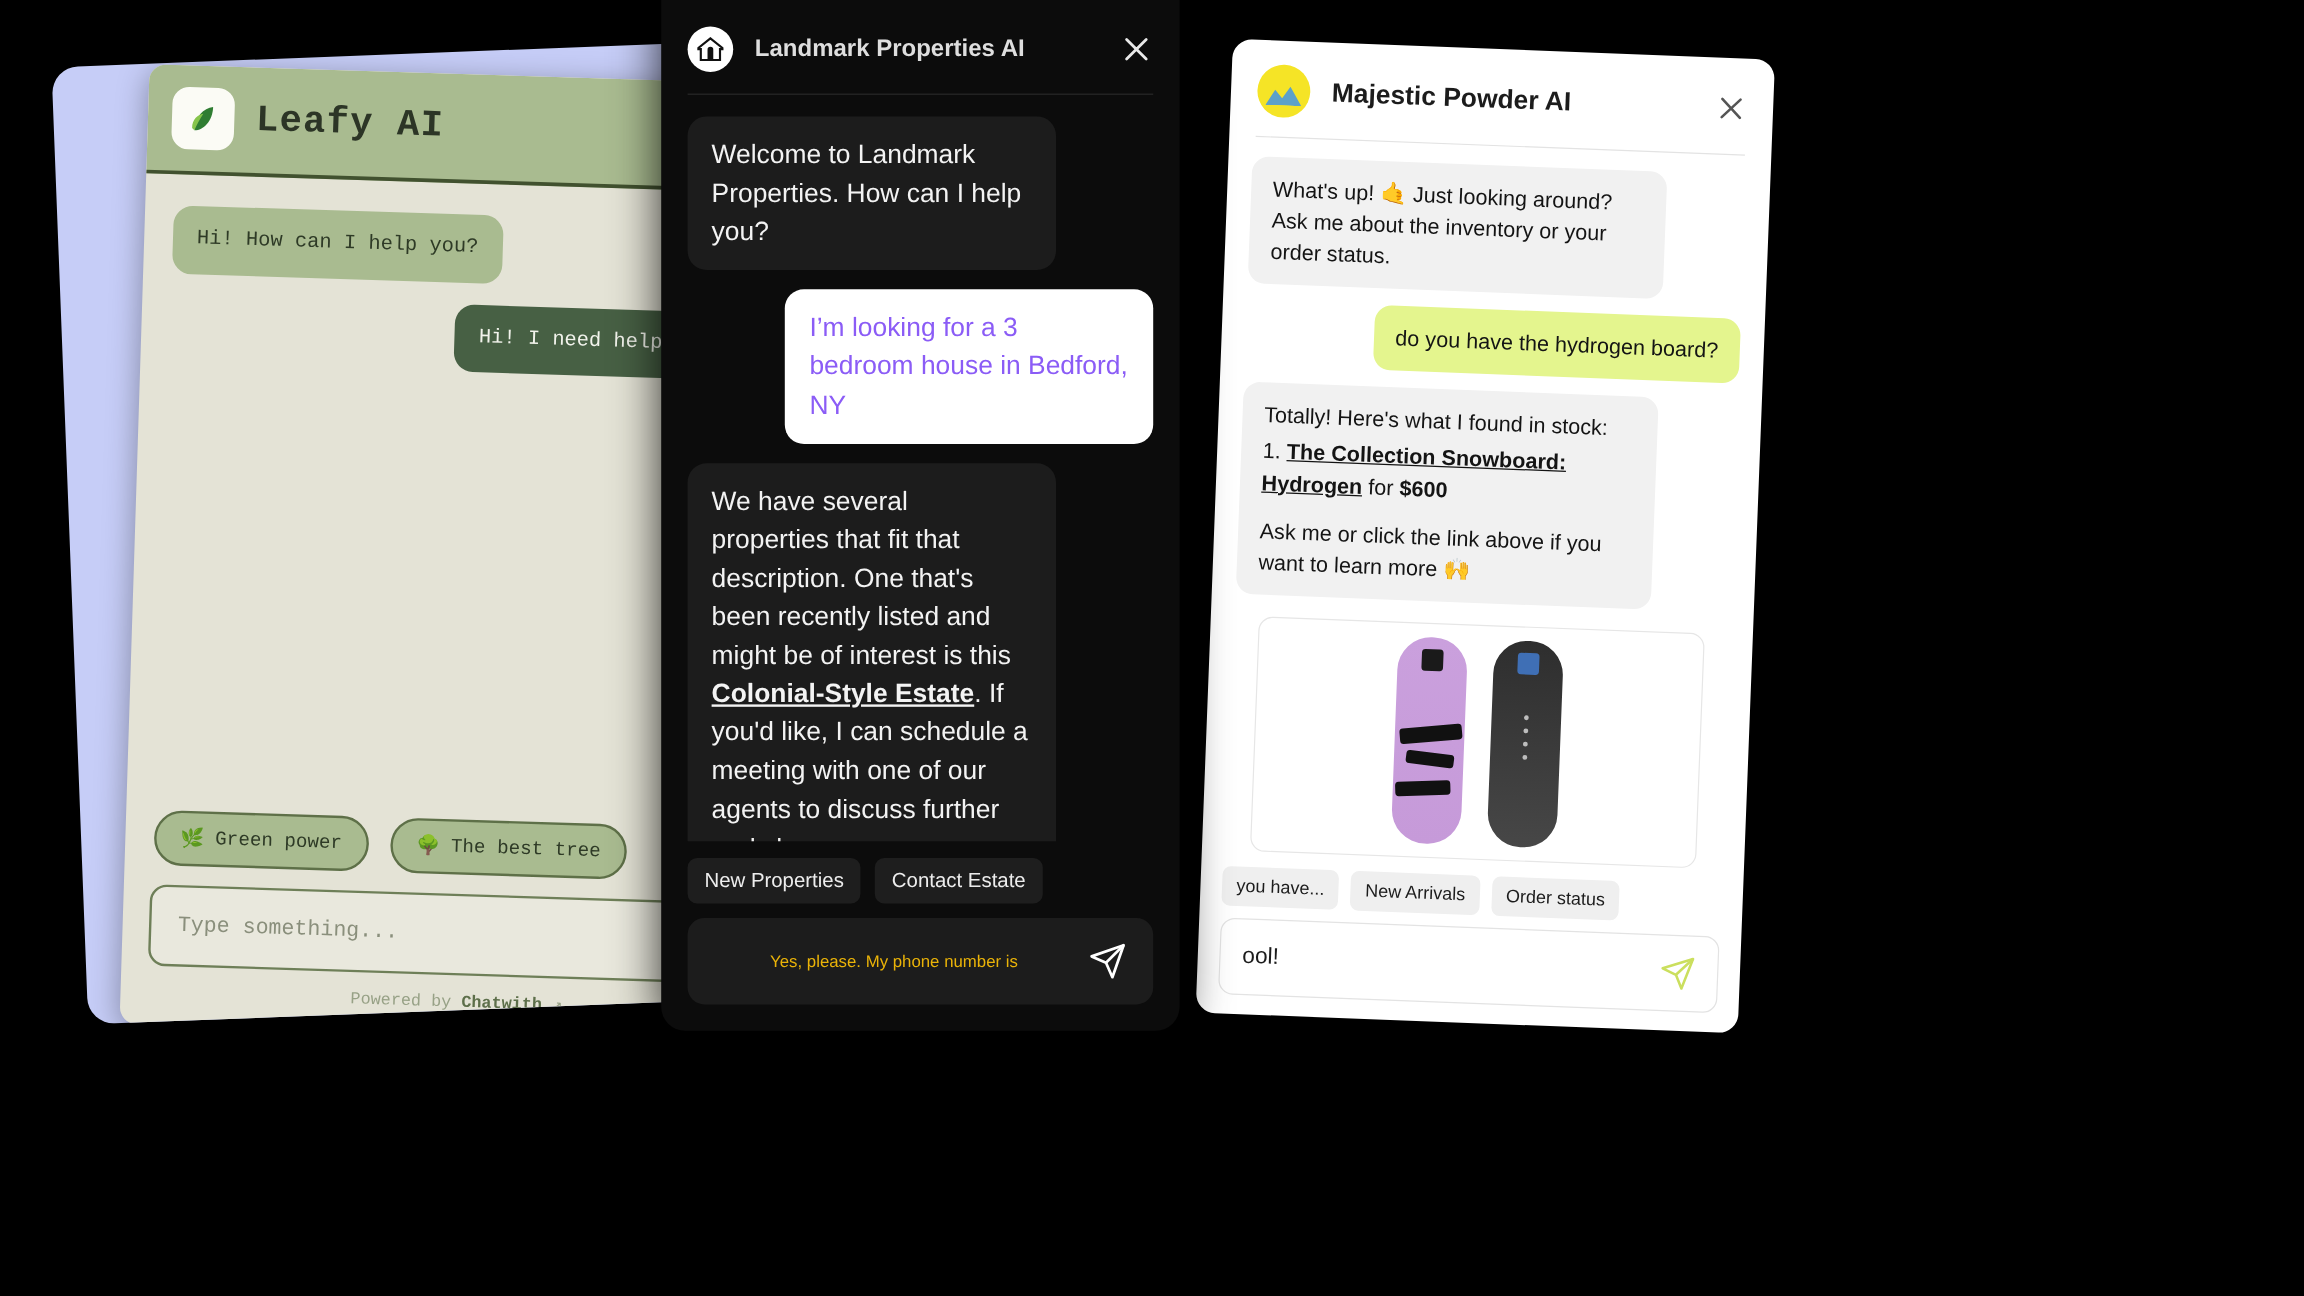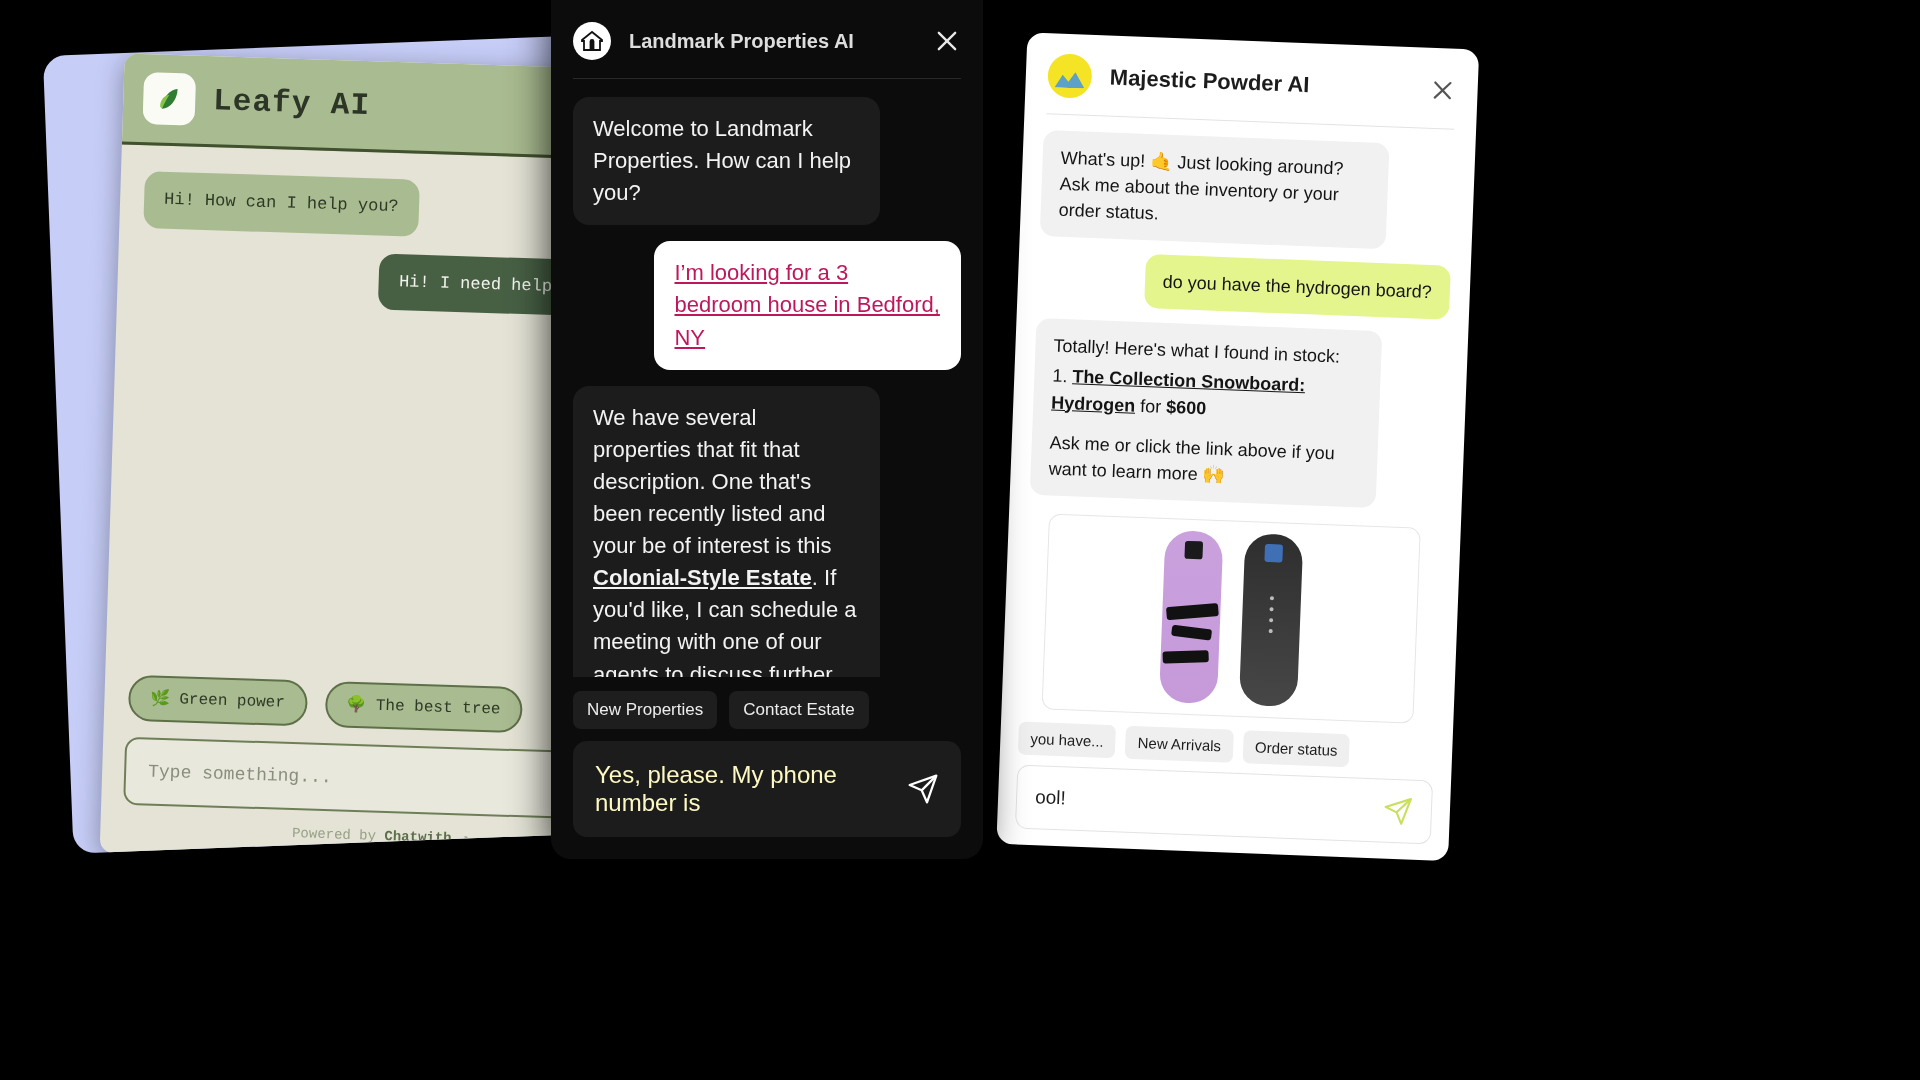--- a/index.html
+++ b/index.html
@@ -182,21 +182,21 @@
     overflow: hidden;
   }
   .lm-msg {
     max-width: 79%;
     padding: 16px 20px;
     font-size: 22px;
     line-height: 1.46;
     border-radius: 16px;
   }
   .lm-msg.bot { align-self: flex-start; background: #1c1c1c; color: #f3f3f3; }
-  .lm-msg.user { align-self: flex-end; background: #ffffff; color: #be185d; text-decoration: underline; }
+  .lm-msg.user { align-self: flex-end; background: #ffffff; color: #8b5cf6; }
   .lm-msg a { color: inherit; text-decoration: underline; font-weight: bold; }
   .lm-card {
     width: 328px;
     height: 172px;
     border-radius: 12px;
     overflow: hidden;
     background: linear-gradient(#6fb4e8 0%, #9fd0f0 46%, #4f7d3e 47%, #3d6a32 100%);
     position: relative;
     flex: 0 0 auto;
   }
@@ -230,21 +230,21 @@
     font-size: 17px; white-space: nowrap; cursor: pointer;
   }
   .lm-inputbar {
     margin: 0 22px 22px 22px;
     background: #1c1c1c;
     border-radius: 14px;
     padding: 20px 22px;
     display: flex; align-items: center; gap: 12px;
     flex: 0 0 auto;
   }
-  .lm-inputbar .val { flex: 1 1 auto; font-size: 24px; color: #fef9c3; }
+  .lm-inputbar .val { flex: 1 1 auto; font-size: 14px; color: #eab308; text-align: center; }
   .lm-send { color: #ffffff; cursor: pointer; display: flex; }
 
   
   #majestic-wrap {
     position: absolute;
     left: 1018px;
     top: 36px;
     width: 500px;
     height: 820px;
     transform: rotate(2.2deg);
@@ -420,21 +420,21 @@
 
     <div class="lm-rule"></div>
 
     <div class="lm-body">
 
       <div class="lm-msg bot">Welcome to Landmark Properties. How can I help you?</div>
 
       <div class="lm-msg user">I’m looking for a 3 bedroom house in Bedford, NY</div>
 
       <div class="lm-msg bot">
-        <span>We have several properties that fit that description. One that's been recently listed and your be of interest is this </span><a href="#">Colonial-Style Estate</a><span>. If you'd like, I can schedule a meeting with one of our agents to discuss further and show you some options?</span>
+        <span>We have several properties that fit that description. One that's been recently listed and might be of interest is this </span><a href="#">Colonial-Style Estate</a><span>. If you'd like, I can schedule a meeting with one of our agents to discuss further and show you some options?</span>
       </div>
 
       <div class="lm-card">
         <div class="tree" style="left:-18px; bottom:26px; width:96px; height:150px;"></div>
         <div class="tree" style="left:52px; bottom:40px; width:74px; height:120px; background:#3a6b33;"></div>
         <div class="tree" style="right:-10px; bottom:20px; width:120px; height:168px;"></div>
         <div class="tree" style="right:62px; bottom:46px; width:86px; height:128px; background:#356230;"></div>
         <div class="chimney"></div>
         <div class="roof"></div>
         <div class="house"></div>

